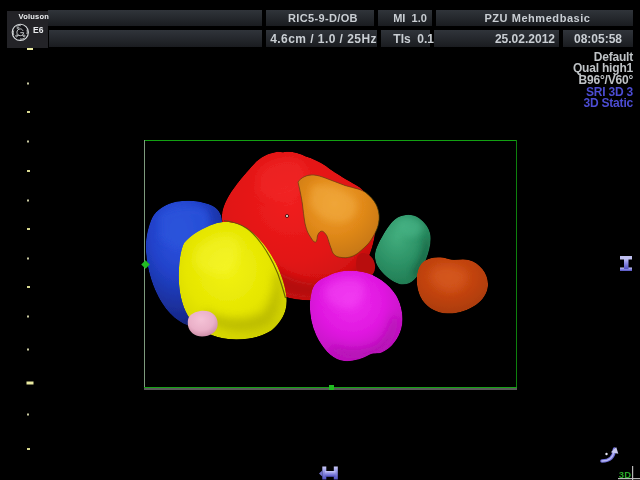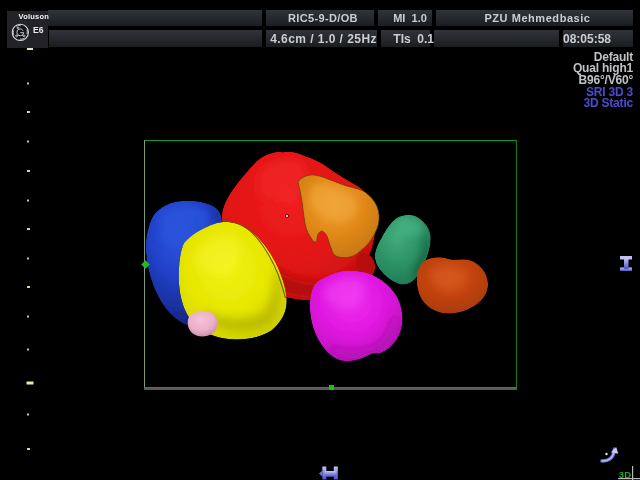--- a/index.html
+++ b/index.html
@@ -25,21 +25,22 @@
   <div class="bar" style="left:381px;top:30px;width:49px;height:17px;"></div>
   <div class="bar" style="left:434px;top:30px;width:125px;height:17px;"></div>
   <div class="bar" style="left:563px;top:30px;width:70px;height:17px;"></div>
 
   <div class="btxt" style="left:269px;top:12px;width:108px;text-align:center;letter-spacing:0.35px;">RIC5-9-D/OB</div>
   <div class="btxt" style="left:383px;top:12px;width:54px;text-align:center;">MI&nbsp; 1.0</div>
   <div class="btxt" style="left:439px;top:12px;width:197px;text-align:center;letter-spacing:0.55px;">PZU Mehmedbasic</div>
 
   <div class="btxt" style="left:266px;top:32px;width:111px;text-align:right;font-size:12px;letter-spacing:0.45px;">4.6cm / 1.0 / 25Hz</div>
   <div class="btxt" style="left:385px;top:32px;width:49px;text-align:right;font-size:12px;">TIs&nbsp; 0.1</div>
-  <div class="btxt" style="left:563px;top:32px;width:46px;text-align:center;font-size:12px;">08:05:58</div>
+  <div class="btxt" style="left:434px;top:32px;width:121px;text-align:right;font-size:12px;">25.02.2012</div>
+  <div class="btxt" style="left:563px;top:32px;width:70px;text-align:center;font-size:12px;">08:05:58</div>
 
   <div style="position:absolute;left:7px;top:11px;width:41px;height:37px;background:#232327;"></div>
   <div style="position:absolute;left:7px;top:11.5px;width:42px;text-align:right;color:#eef0f2;
               font-size:7.5px;font-weight:bold;letter-spacing:0.2px;">Voluson</div>
   <div style="position:absolute;left:33px;top:24.5px;color:#e8eaec;font-size:8.5px;font-weight:bold;">E6</div>
 
   <svg style="position:absolute;left:11px;top:22.5px;" width="19" height="19" viewBox="0 0 19 19">
     <circle cx="9.3" cy="9.3" r="8.1" fill="#141418" stroke="#d8dcde" stroke-width="1.1"></circle>
     <g stroke="#d8dcde" stroke-width="0.9" fill="none" stroke-linecap="round">
       <path d="M11.8,7.4 c-0.4,-0.9 -1.4,-1.5 -2.5,-1.5 c-1.9,0 -3.4,1.5 -3.4,3.4 c0,1.9 1.5,3.4 3.4,3.4 c1.8,0 3.2,-1.3 3.4,-3 l-3,0"></path>

